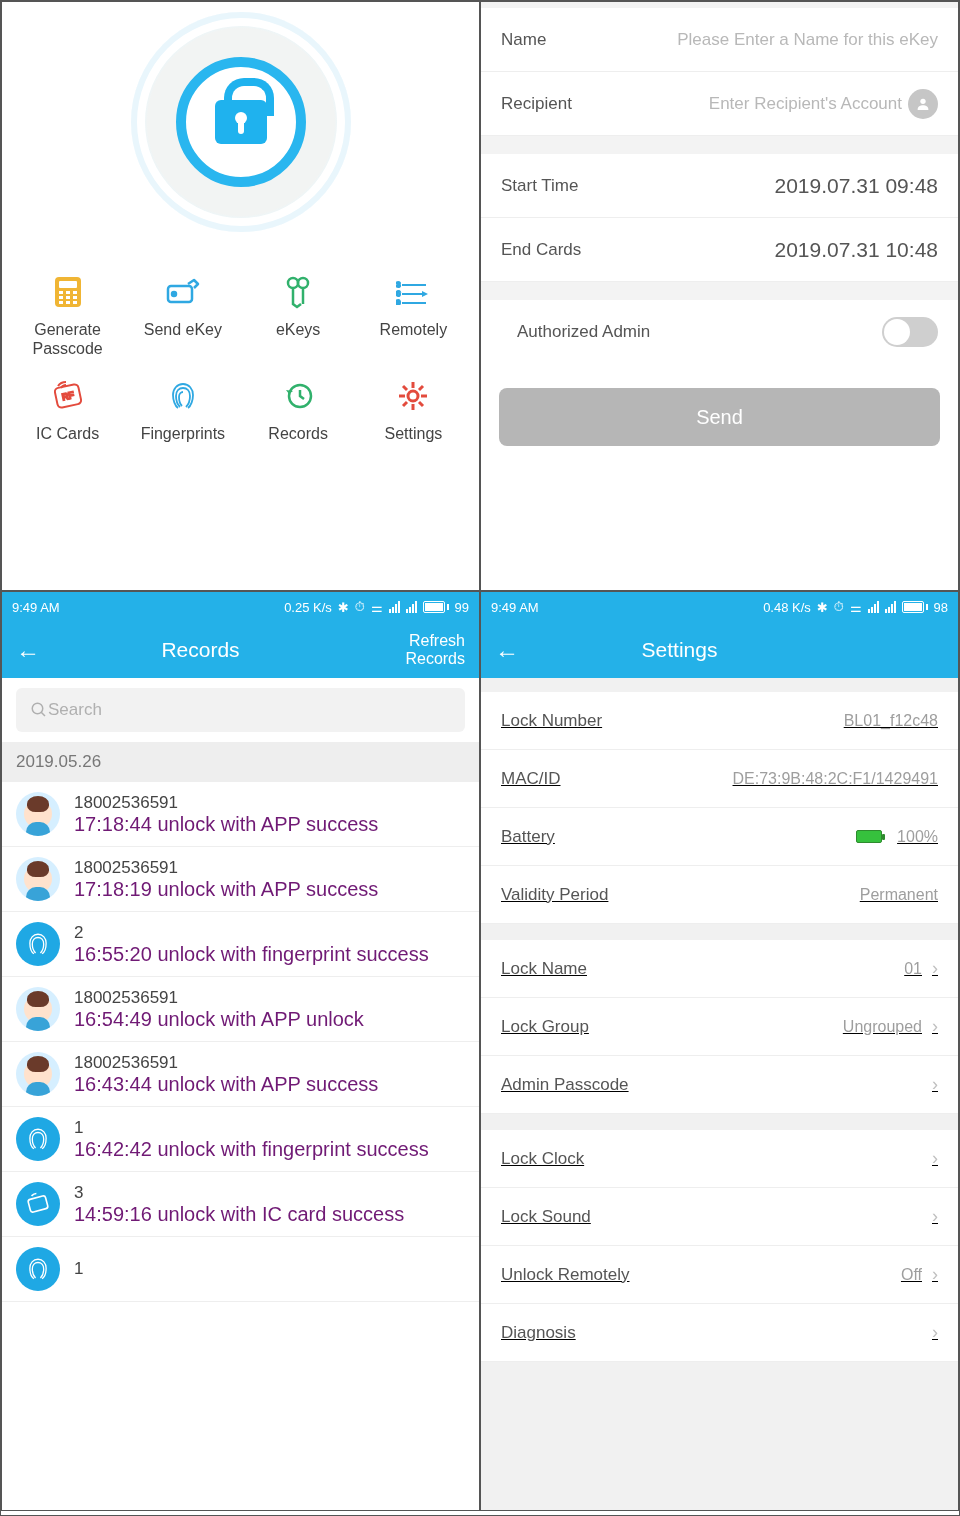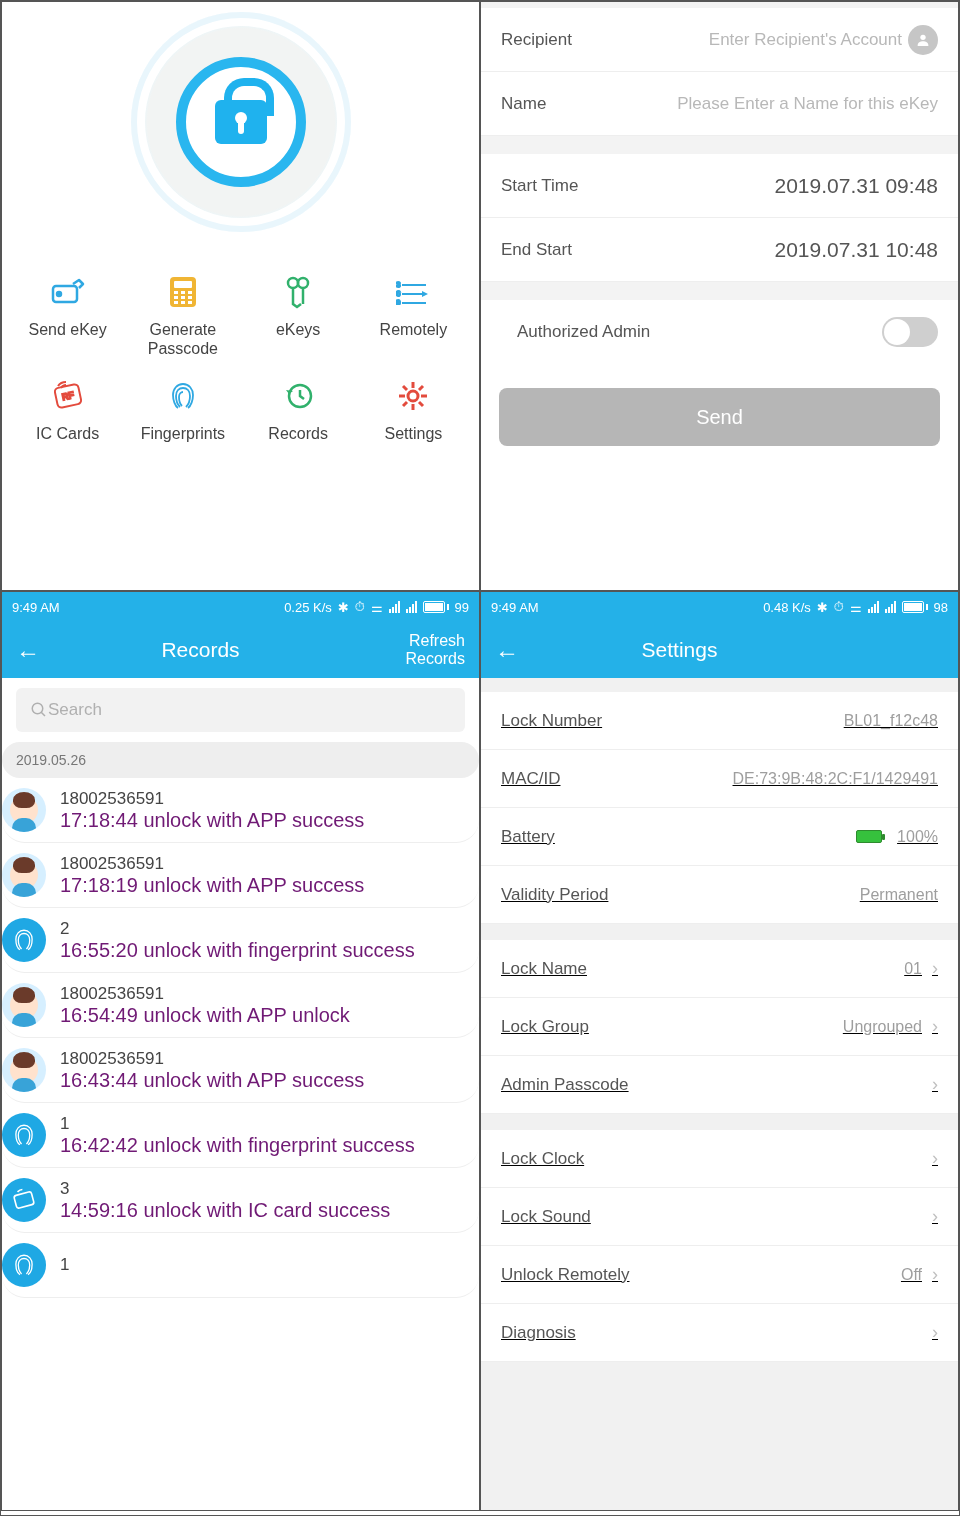--- a/index.html
+++ b/index.html
@@ -38,22 +38,22 @@
 
 .statusbar{height:30px;background:#24b1e8;color:#fff;display:flex;align-items:center;justify-content:space-between;padding:0 10px;font-size:13px;}
 .statusbar .r{display:flex;align-items:center;gap:6px;}
 .navbar{height:56px;background:#24b1e8;color:#fff;display:flex;align-items:center;justify-content:space-between;padding:0 14px;}
 .nav-title{font-size:21px;flex:1;text-align:center;}
 .nav-back{font-size:24px;width:40px;}
 .nav-act{font-size:16px;text-align:right;width:120px;}
 
 
 .search{margin:10px 14px;height:44px;background:#f2f2f2;border-radius:6px;display:flex;align-items:center;padding:0 14px;color:#b0b0b0;font-size:17px;}
-.datehdr{padding:10px 14px;font-size:14px;color:#777;background:#eee;border-radius:19px;}
-.rec-row{display:flex;align-items:center;gap:14px;padding:10px 0;border-bottom:1px solid #eee;border-radius:23px;}
+.datehdr{padding:10px 14px;font-size:17px;color:#777;background:#eee;}
+.rec-row{display:flex;align-items:center;gap:14px;padding:10px 14px;border-bottom:1px solid #eee;}
 .avatar{width:44px;height:44px;border-radius:50%;background:#d6efff;display:flex;align-items:center;justify-content:center;flex:none;overflow:hidden;}
 .avatar.finger{background:#1fa8e4;}
 .avatar.card{background:#1fa8e4;}
 .rec-main .t1{font-size:17px;color:#444;}
 .rec-main .t2{font-size:20px;color:#701a75;margin-top:0;}
 
 
 .set-body{background:#f1f1f1;}
 .set-row{display:flex;align-items:center;justify-content:space-between;height:58px;padding:0 20px;background:#fff;border-bottom:1px solid #eee;text-decoration:underline;}
 .set-lbl{font-size:17px;color:#555;}
@@ -84,48 +84,48 @@
           <div class="lock-inner">
         <div class="lock-body">
               <div class="lock-key"></div>
             </div>
       </div>
         </div>
     </div>
     <div class="icon-grid" id="icon-grid">
         <div class="icon-cell">
           <div class="icon-box">
-            <svg width="34" height="28" viewBox="0 0 34 28" fill="none" stroke="#2fa8e2" stroke-width="2.5">
-              <rect x="2" y="8" width="24" height="16" rx="3"></rect>
-              <circle cx="8" cy="16" r="2" fill="#2fa8e2"></circle>
-              <path d="M22 6l6-4 4 4-4 4" stroke-linejoin="round"></path>
-            </svg>
-          </div>
-  <div class="icon-label">Send eKey</div>
-        </div>
-        <div class="icon-cell">
-          <div class="icon-box">
             <svg width="30" height="34" viewBox="0 0 30 34" fill="#f0b534">
               <rect x="2" y="2" width="26" height="30" rx="4"></rect>
               <rect x="6" y="6" width="18" height="7" fill="#fff" rx="1"></rect>
               <rect x="6" y="16" width="4" height="3" fill="#fff"></rect>
               <rect x="13" y="16" width="4" height="3" fill="#fff"></rect>
               <rect x="20" y="16" width="4" height="3" fill="#fff"></rect>
               <rect x="6" y="21" width="4" height="3" fill="#fff"></rect>
               <rect x="13" y="21" width="4" height="3" fill="#fff"></rect>
               <rect x="20" y="21" width="4" height="3" fill="#fff"></rect>
               <rect x="6" y="26" width="4" height="3" fill="#fff"></rect>
               <rect x="13" y="26" width="4" height="3" fill="#fff"></rect>
               <rect x="20" y="26" width="4" height="3" fill="#fff"></rect>
             </svg>
           </div>
   <div class="icon-label">Generate<br>Passcode</div>
         </div>
         <div class="icon-cell">
           <div class="icon-box">
+            <svg width="34" height="28" viewBox="0 0 34 28" fill="none" stroke="#2fa8e2" stroke-width="2.5">
+              <rect x="2" y="8" width="24" height="16" rx="3"></rect>
+              <circle cx="8" cy="16" r="2" fill="#2fa8e2"></circle>
+              <path d="M22 6l6-4 4 4-4 4" stroke-linejoin="round"></path>
+            </svg>
+          </div>
+  <div class="icon-label">Send eKey</div>
+        </div>
+        <div class="icon-cell">
+          <div class="icon-box">
             <svg width="30" height="34" viewBox="0 0 30 34" fill="none" stroke="#31b16c" stroke-width="2.5">
               <circle cx="10" cy="8" r="5"></circle>
               <path d="M10 13v16l4 3 4-3"></path>
               <circle cx="20" cy="8" r="5"></circle>
               <path d="M20 13v16"></path>
             </svg>
           </div>
   <div class="icon-label">eKeys</div>
         </div>
         <div class="icon-cell">
@@ -192,40 +192,40 @@
             </svg>
           </div>
   <div class="icon-label">Settings</div>
         </div>
       </div>
   </div>
 
   <div class="panel">
     <div style="height:6px;background:#f3f3f3;"></div>
     <div class="form-row">
+      <span class="form-label">Name</span>
+      <span class="placeholder">Please Enter a Name for this eKey</span>
+    </div>
+    <div class="form-row">
       <span class="form-label">Recipient</span>
       <span class="placeholder">Enter Recipient's Account</span>
       <span class="contact-ic">
         <svg viewBox="0 0 24 24">
             <circle cx="12" cy="8" r="4"></circle>
             <path d="M4 20c0-4 4-6 8-6s8 2 8 6v1H4z"></path>
           </svg>
       </span>
     </div>
-    <div class="form-row">
-      <span class="form-label">Name</span>
-      <span class="placeholder">Please Enter a Name for this eKey</span>
-    </div>
     <div class="gap"></div>
     <div class="form-row">
       <span class="form-label">Start Time</span>
       <span class="form-val">2019.07.31  09:48</span>
     </div>
     <div class="form-row">
-      <span class="form-label">End Start</span>
+      <span class="form-label">End Cards</span>
       <span class="form-val">2019.07.31  10:48</span>
     </div>
     <div class="gap"></div>
     <div class="form-row" style="border:none;padding-left:36px;">
       <span class="form-label">Authorized Admin</span>
       <span class="toggle"></span>
     </div>
     <div class="send-btn">Send</div>
   </div>
 

